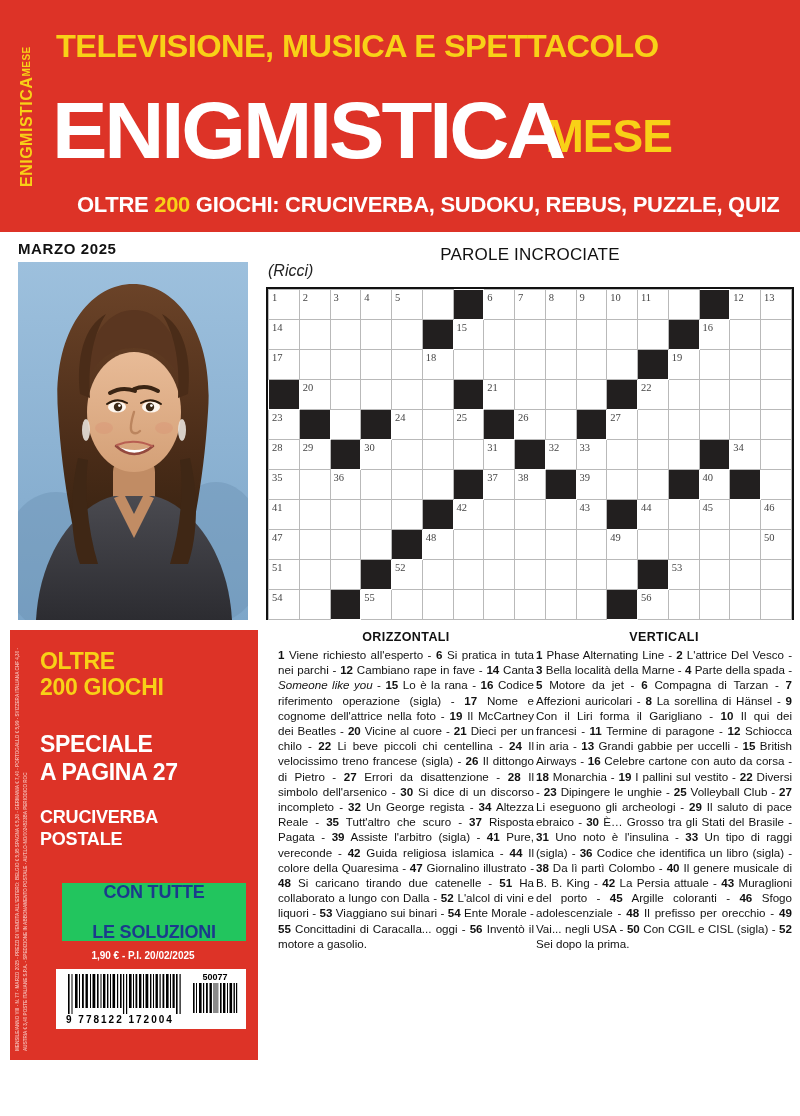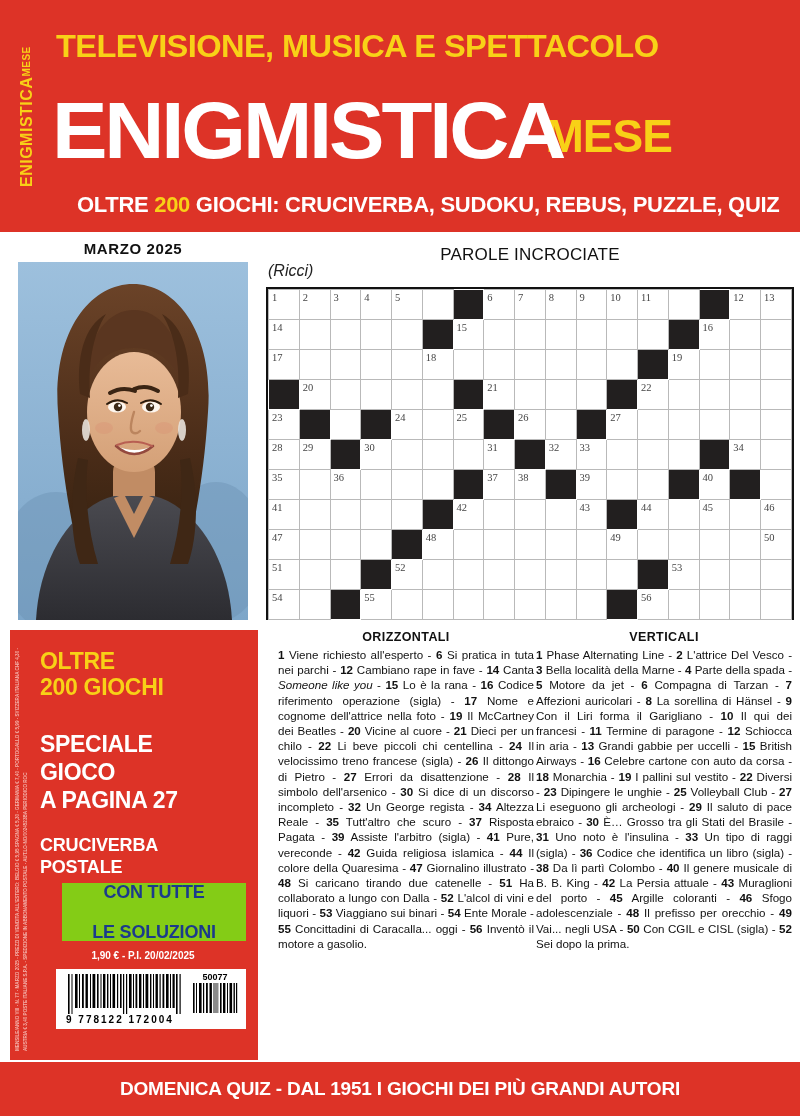--- a/index.html
+++ b/index.html
@@ -45,21 +45,21 @@
   .subkicker {
     position:absolute; left:56px; top:192px; width:730px;
     color:#ffffff; font-weight:bold; font-size:22px;
     letter-spacing:-0.3px; white-space:nowrap;margin-left:21px;
   }
   .subkicker .hl { color:#f8d117; }
 
   
   .issue-date {
     position:absolute; left:18px; top:240px; width:230px;
-    text-align:center; font-weight:bold; font-size:15px;
+    text-align:left; font-weight:bold; font-size:15px;
     color:#111; letter-spacing:.6px;
   }
 
   
   .photo-wrap {
     position:absolute; left:18px; top:262px; width:230px; height:358px;
     overflow:hidden; background:#8fb4d6;
   }
   .photo-wrap svg { display:block; width:230px; height:358px; }
 
@@ -82,21 +82,21 @@
   .promo-speciale {
     margin-top:30px; color:#ffffff; font-weight:bold;
     font-size:23px; line-height:28px; letter-spacing:-.3px;
   }
   .promo-cruci {
     margin-top:20px; color:#ffffff; font-weight:bold;
     font-size:18px; line-height:22px; letter-spacing:-.2px;
   }
   .soluzioni-box {
     position:absolute; left:52px; top:253px; width:184px; height:58px;
-    background:#84cc16; display:flex; flex-direction:column;
+    background:#22c55e; display:flex; flex-direction:column;
     align-items:center; justify-content:center;gap:17px;
   }
   .soluzioni-box span {
     color:#1b3a8c; font-weight:bold; font-size:18px; line-height:23px;
     letter-spacing:-.2px; white-space:nowrap;
   }
   .price-line {
     position:absolute; left:30px; top:320px; width:206px;
     text-align:center; color:#ffffff; font-size:10px; font-weight:bold;
   }
@@ -262,21 +262,20 @@
 
   <div class="promo">
     <div class="promo-side">MENSILE/ANNO VIII - N. 77 - MARZO 2025 - PREZZI DI VENDITA ALL'ESTERO: BELGIO € 5,95 SPAGNA € 5,30 - GERMANIA € 7,40 - PORTOGALLO € 5,99 - SVIZZERA ITALIANA CHF 4,30 - AUSTRIA € 3,40 POSTE ITALIANE S.P.A. - SPEDIZIONE IN ABBONAMENTO POSTALE - AUT.LO-NO/0024523BA PERIODICO ROC</div>
     <div class="promo-inner">
       <div class="promo-oltre">
         <div>OLTRE</div>
         <div>200 GIOCHI</div>
       </div>
       <div class="promo-speciale">
         <div>SPECIALE</div>
-        <div>GIOCO</div>
         <div>A PAGINA 27</div>
       </div>
       <div class="promo-cruci">
         <div>CRUCIVERBA</div>
         <div>POSTALE</div>
       </div>
     </div>
     <div class="soluzioni-box">
       <span>CON TUTTE</span>
       <span>LE SOLUZIONI</span>
@@ -680,17 +679,14 @@
     <div class="clue-col left">
       <div class="clue-head">ORIZZONTALI</div>
       <div class="clue-body" id="across-body"><b>1</b> Viene richiesto all'esperto - <b>6</b> Si pratica in tuta nei parchi - <b>12</b> Cambiano rape in fave - <b>14</b> Canta <i>Someone like you</i> - <b>15</b> Lo è la rana - <b>16</b> Codice riferimento operazione (sigla) - <b>17</b> Nome e cognome dell'attrice nella foto - <b>19</b> Il McCartney dei Beatles - <b>20</b> Vicine al cuore - <b>21</b> Dieci per un chilo - <b>22</b> Li beve piccoli chi centellina - <b>24</b> Il velocissimo treno francese (sigla) - <b>26</b> Il dittongo di Pietro - <b>27</b> Errori da disattenzione - <b>28</b> Il simbolo dell'arsenico - <b>30</b> Si dice di un discorso incompleto - <b>32</b> Un George regista - <b>34</b> Altezza Reale - <b>35</b> Tutt'altro che scuro - <b>37</b> Risposta Pagata - <b>39</b> Assiste l'arbitro (sigla) - <b>41</b> Pure, vereconde - <b>42</b> Guida religiosa islamica - <b>44</b> Il colore della Quaresima - <b>47</b> Giornalino illustrato - <b>48</b> Si caricano tirando due catenelle - <b>51</b> Ha collaborato a lungo con Dalla - <b>52</b> L'alcol di vini e liquori - <b>53</b> Viaggiano sui binari - <b>54</b> Ente Morale - <b>55</b> Concittadini di Caracalla... oggi - <b>56</b> Inventò il motore a gasolio.</div>
     </div>
     <div class="clue-col right">
       <div class="clue-head">VERTICALI</div>
       <div class="clue-body" id="down-body"><b>1</b> Phase Alternating Line - <b>2</b> L'attrice Del Vesco - <b>3</b> Bella località della Marne - <b>4</b> Parte della spada - <b>5</b> Motore da jet - <b>6</b> Compagna di Tarzan - <b>7</b> Affezioni auricolari - <b>8</b> La sorellina di Hänsel - <b>9</b> Con il Liri forma il Garigliano - <b>10</b> Il qui dei francesi - <b>11</b> Termine di paragone - <b>12</b> Schiocca in aria - <b>13</b> Grandi gabbie per uccelli - <b>15</b> British Airways - <b>16</b> Celebre cartone con auto da corsa - <b>18</b> Monarchia - <b>19</b> I pallini sul vestito - <b>22</b> Diversi - <b>23</b> Dipingere le unghie - <b>25</b> Volleyball Club - <b>27</b> Li eseguono gli archeologi - <b>29</b> Il saluto di pace ebraico - <b>30</b> È… Grosso tra gli Stati del Brasile - <b>31</b> Uno noto è l'insulina - <b>33</b> Un tipo di raggi (sigla) - <b>36</b> Codice che identifica un libro (sigla) - <b>38</b> Da lì partì Colombo - <b>40</b> Il genere musicale di B. B. King - <b>42</b> La Persia attuale - <b>43</b> Muraglioni del porto - <b>45</b> Argille coloranti - <b>46</b> Sfogo adolescenziale - <b>48</b> Il prefisso per orecchio - <b>49</b> Vai... negli USA - <b>50</b> Con CGIL e CISL (sigla) - <b>52</b> Sei dopo la prima.</div>
     </div>
   </div>
 
-  <div class="footer">
-    <span>DOMENICA QUIZ - DAL 1951 I GIOCHI DEI PIÙ GRANDI AUTORI</span>
-  </div>
 
 </div>
 
 </body></html>

